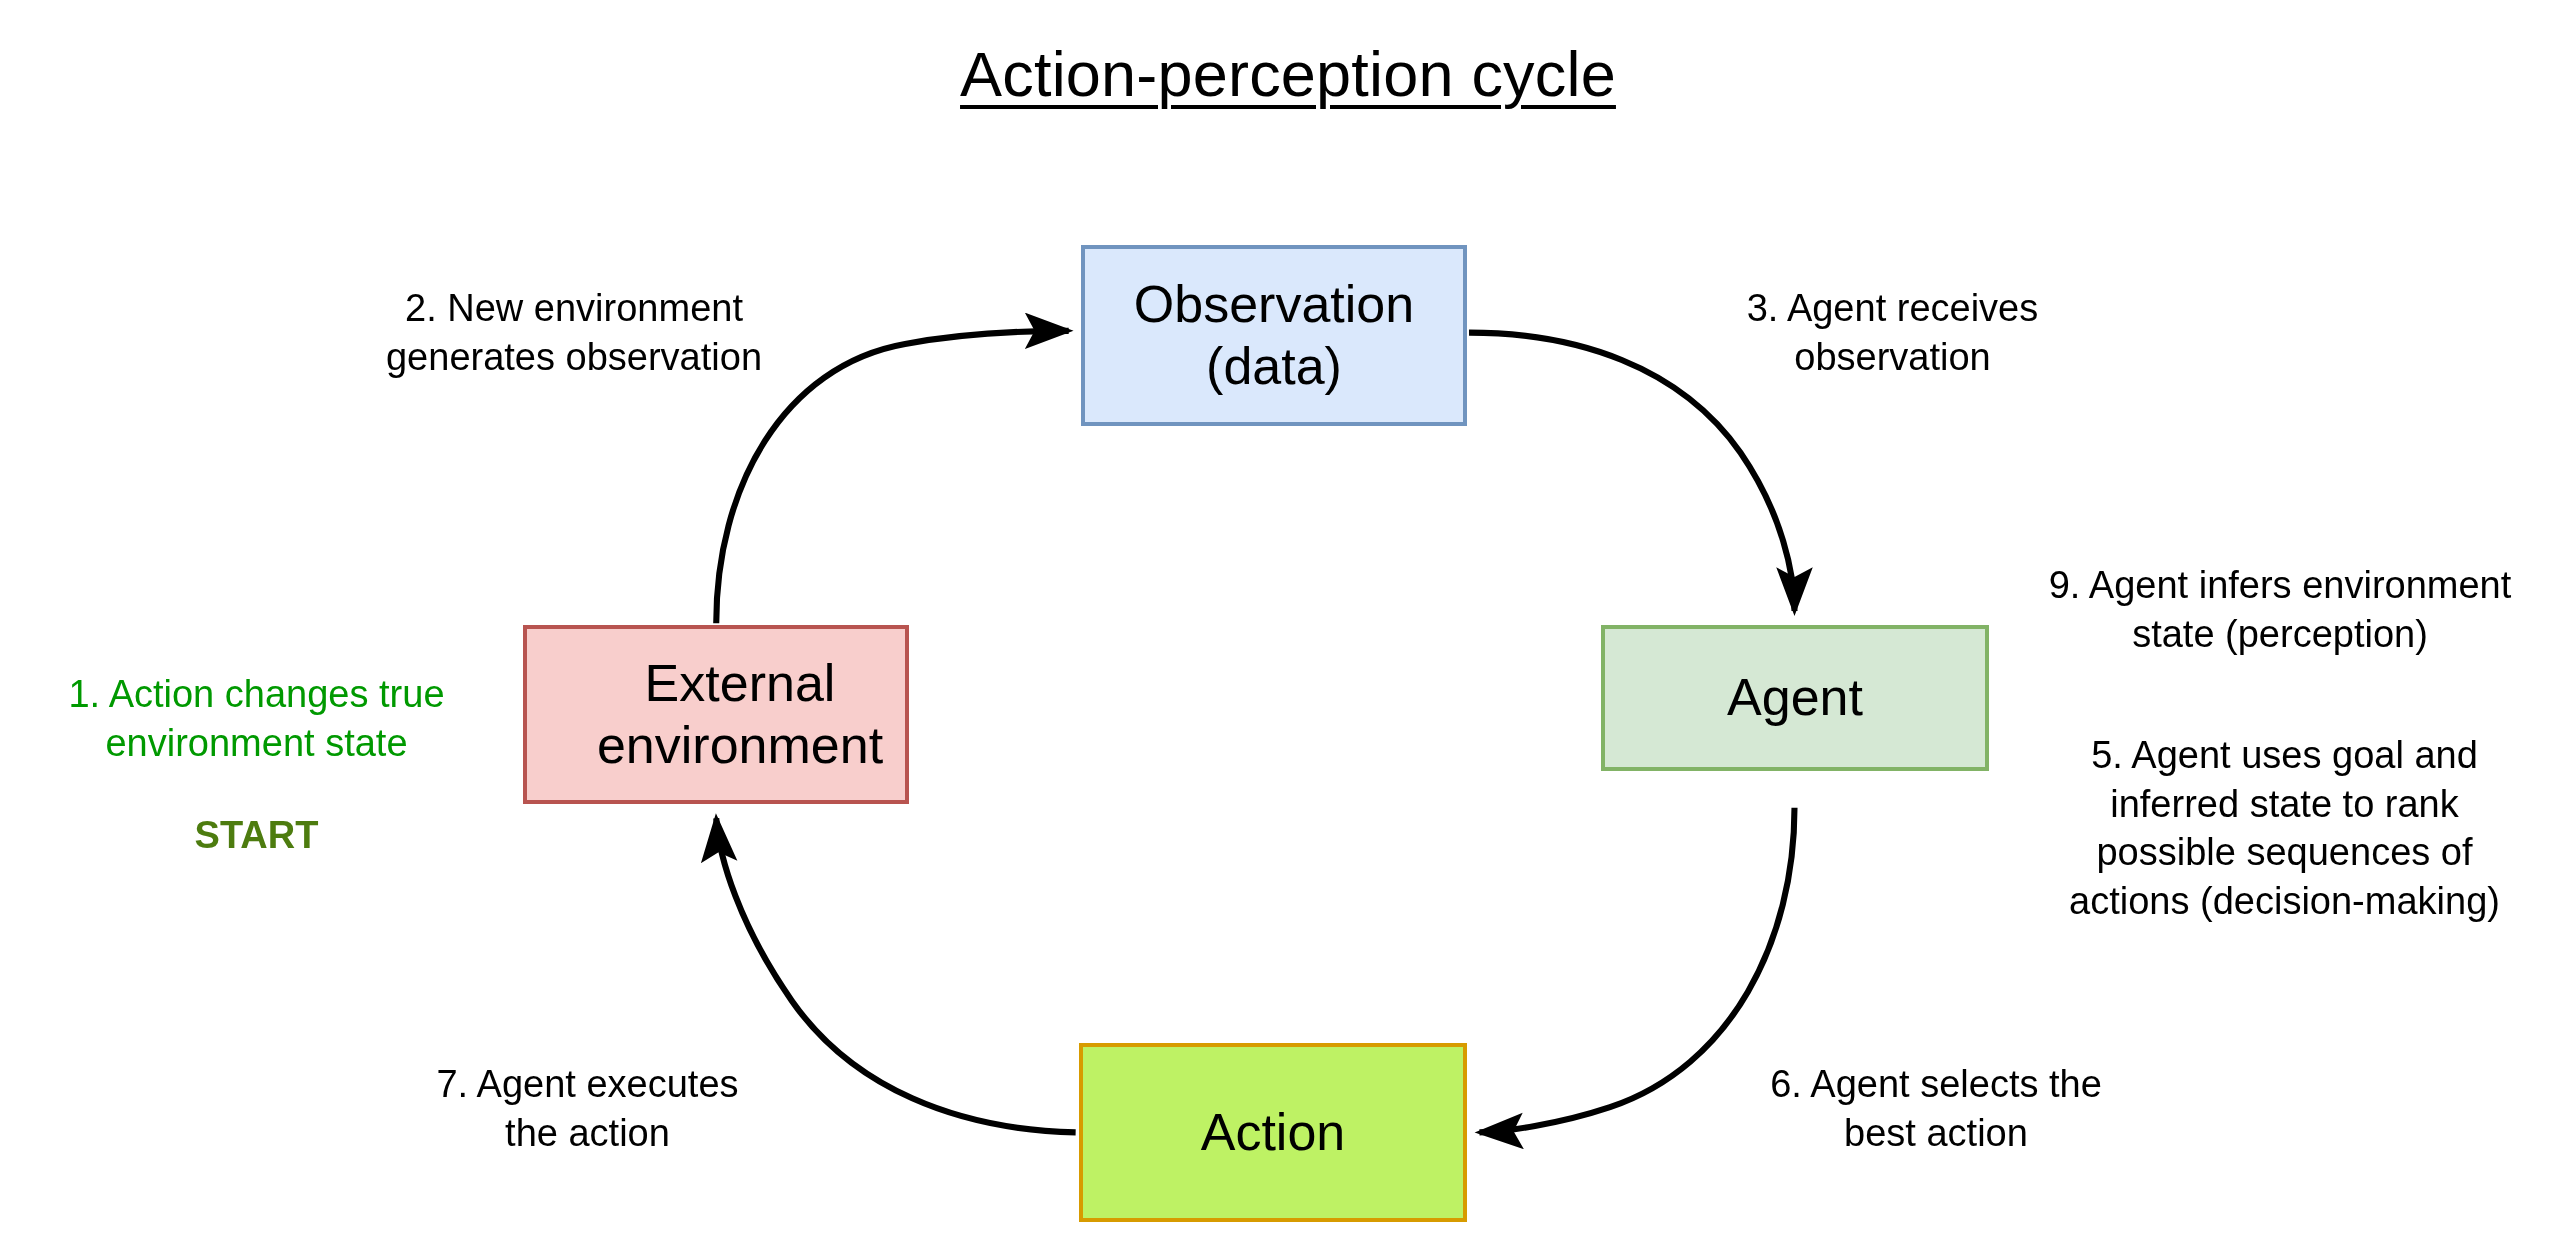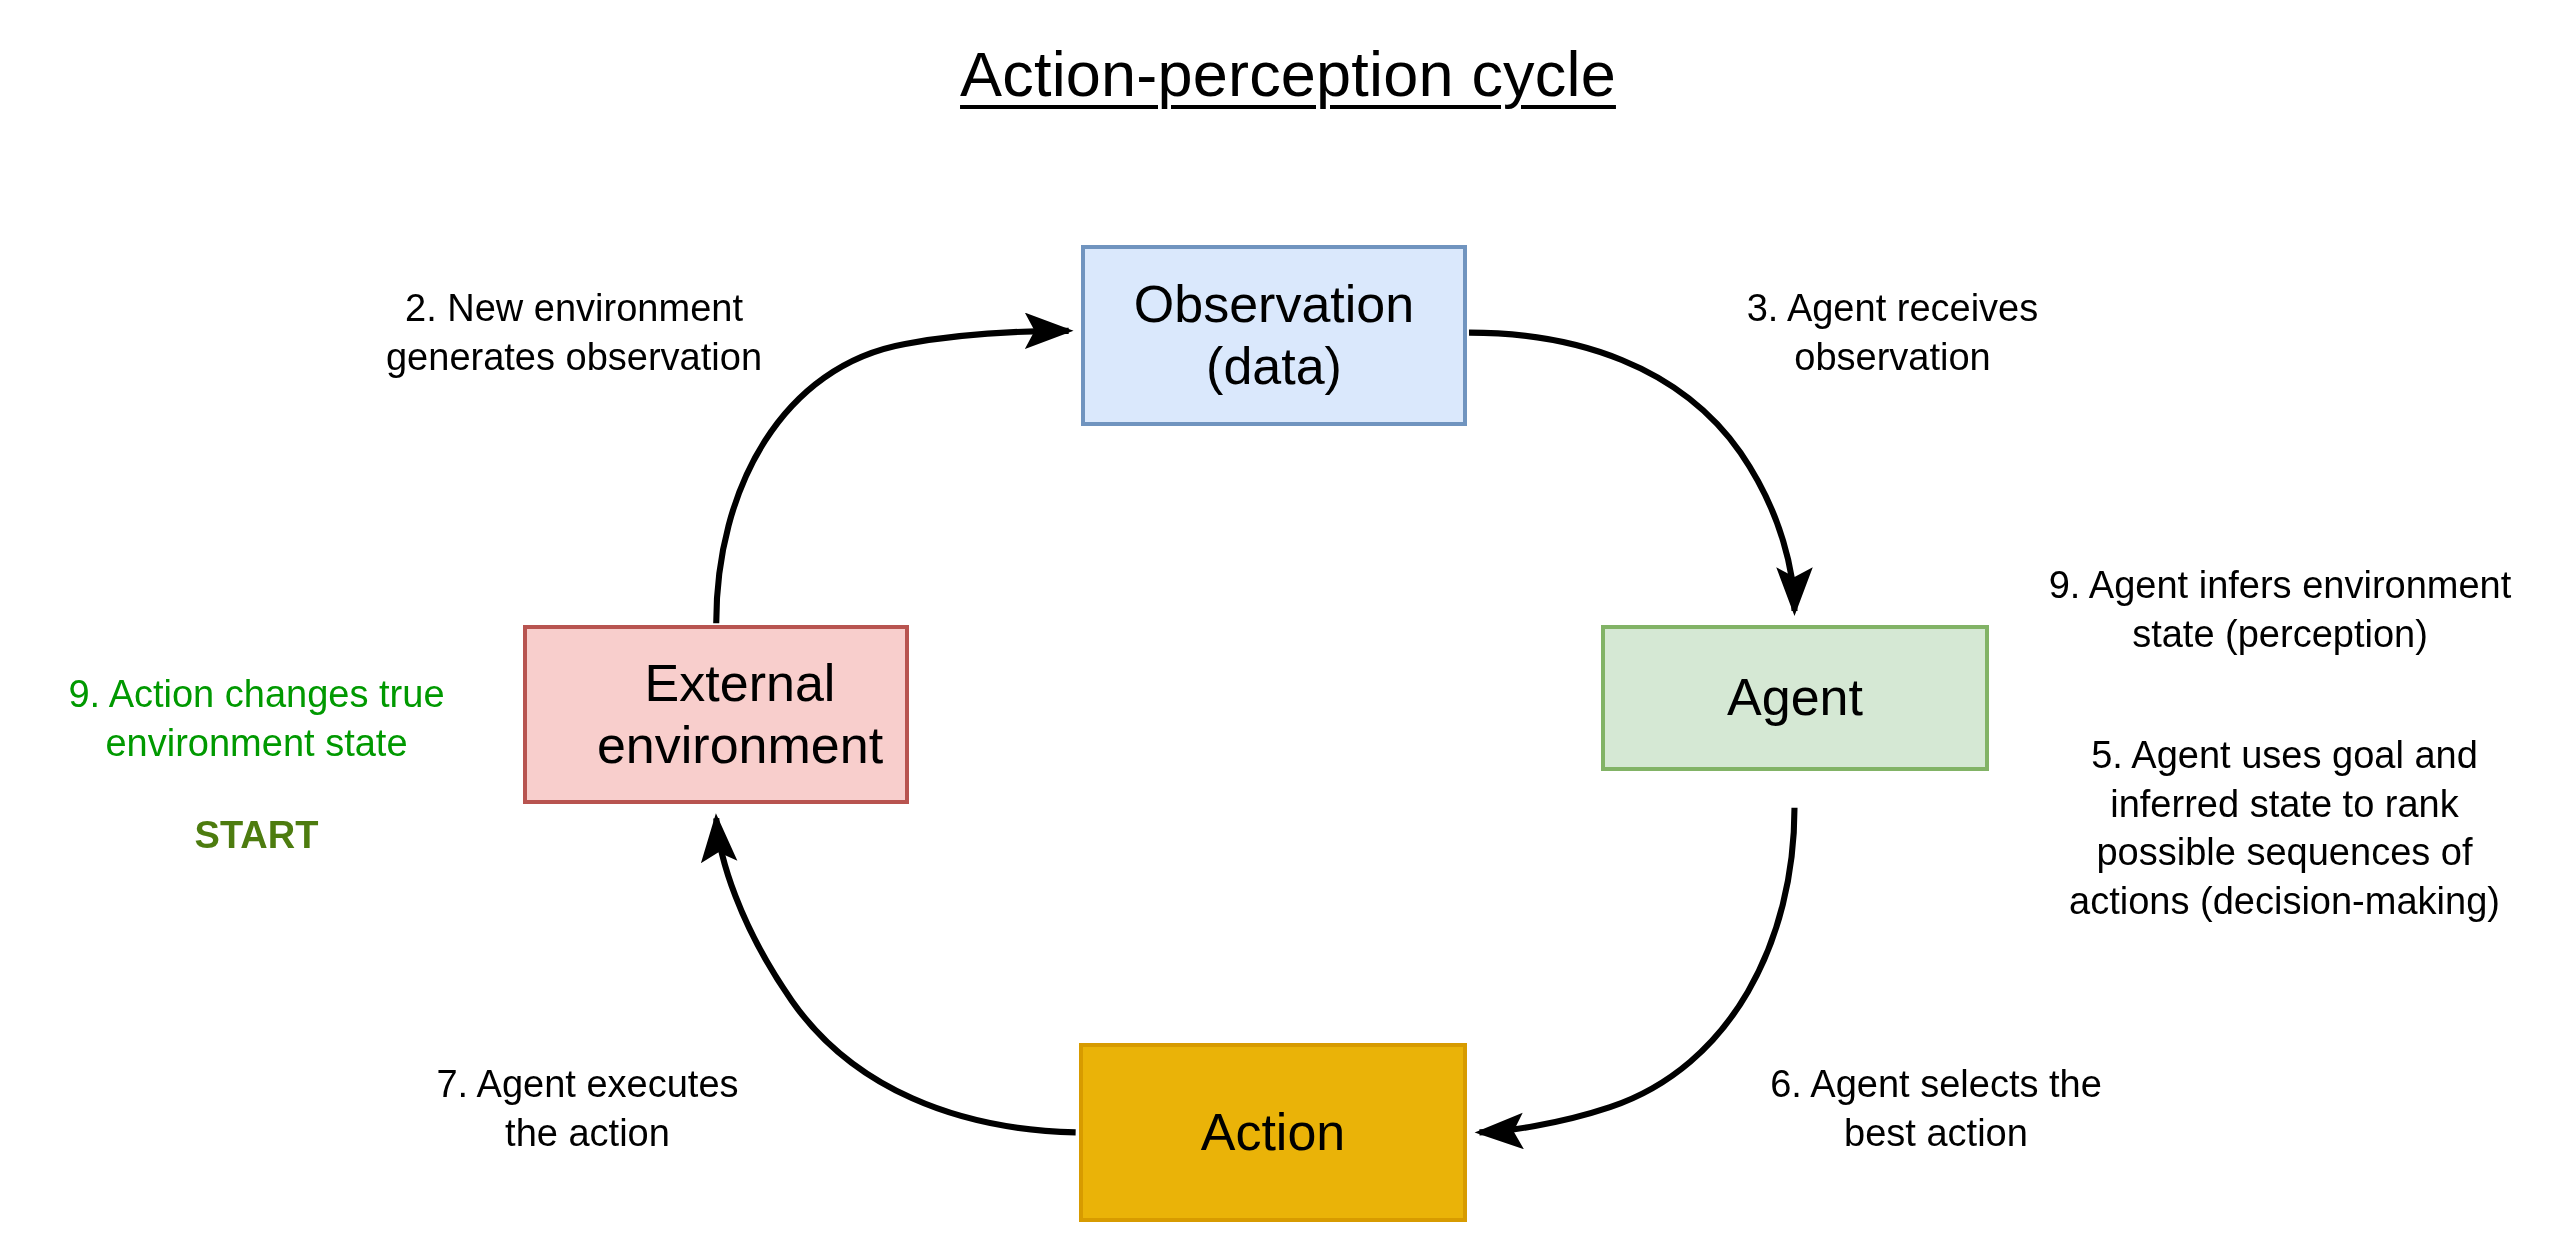--- a/index.html
+++ b/index.html
@@ -78,21 +78,21 @@
     height: 179px;
     background: #f8cecc;
     border-color: #b85450;
     padding-left: 48px;
   }
   .node-action {
     left: 1079px;
     top: 1043px;
     width: 388px;
     height: 179px;
-    background: #eab308;
+    background: #bef264;
     border-color: #d79b00;
   }
   .node-label {
     padding: 0 8.7px;
     white-space: pre-line;
   }
   .anno {
     position: absolute;
     font-size: 38px;
     line-height: 1.28;
@@ -180,21 +180,21 @@
 
   <div class="node node-environment">
     <span class="node-label">External
 environment</span>
   </div>
 
   <div class="node node-action">
     <span class="node-label">Action</span>
   </div>
 
-  <div class="anno anno-1">9. Action changes true
+  <div class="anno anno-1">1. Action changes true
 environment state</div>
   <div class="anno-1-start">START</div>
 
   <div class="anno anno-2">2. New environment
 generates observation</div>
   <div class="anno anno-3">3. Agent receives
 observation</div>
   <div class="anno anno-4">9. Agent infers environment
 state (perception)</div>
   <div class="anno anno-5">5. Agent uses goal and

